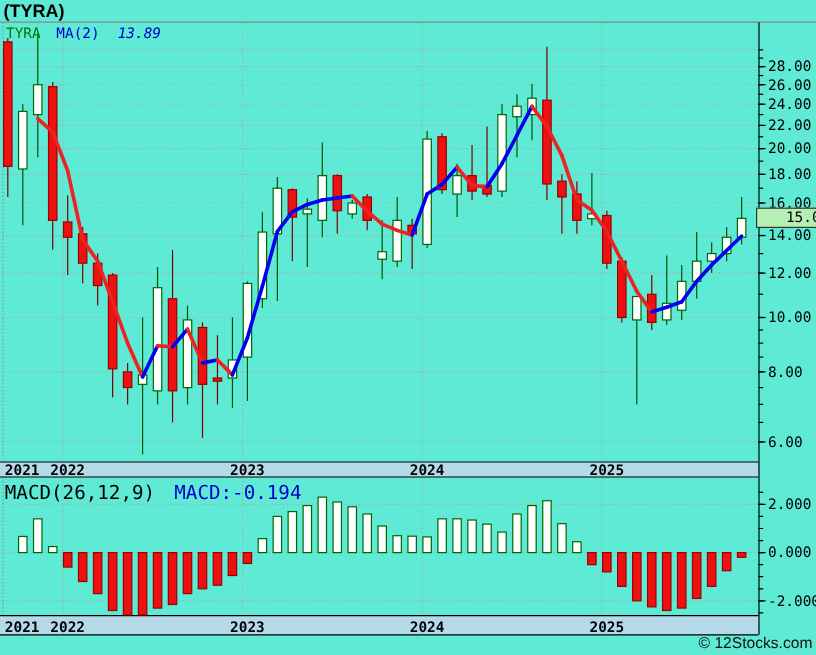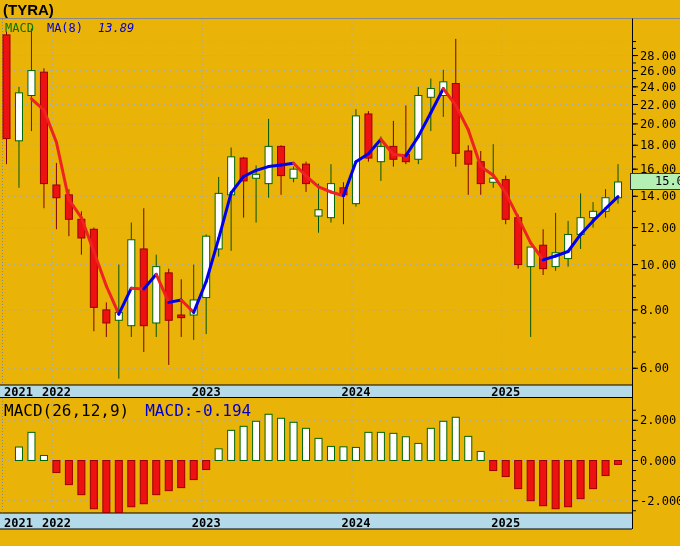--- a/index.html
+++ b/index.html
@@ -1,16 +1,16 @@
 <!DOCTYPE html>
 <html><head>
 <meta charset="utf-8">
 <style>
   html,body{margin:0;padding:0;background:#fff;}
-  .stage{position:relative;width:680px;height:546px;background:#eab308;overflow:hidden;
+  .stage{position:relative;width:680px;height:546px;background:#5eead4;overflow:hidden;
          font-family:"DejaVu Sans Mono","Liberation Mono",monospace;}
   .title{position:absolute;left:3px;top:1px;font-family:"Liberation Sans",sans-serif;
          font-weight:bold;font-size:15px;color:#000;}
   svg{position:absolute;left:0;top:0;}
   .legend-main{position:absolute;left:5px;top:21px;font-size:12px;white-space:pre;}
   .legend-main .sym{color:#007700;}
   .legend-main .ma{color:#0000cc;margin-left:13px;}
   .legend-main .maval{color:#0000cc;margin-left:15px;font-style:italic;}
   .legend-macd{position:absolute;left:4px;top:401px;font-size:16px;white-space:pre;}
   .legend-macd .lbl{color:#000;}
@@ -353,19 +353,20 @@
         <rect x="539.64" y="460.5" width="7" height="45.22500000000002" fill="#ee1111" stroke="#990000" stroke-width="1"></rect>
         <rect x="552.12" y="460.5" width="7" height="48.24000000000001" fill="#ee1111" stroke="#990000" stroke-width="1"></rect>
         <rect x="564.6" y="460.5" width="7" height="46.23000000000002" fill="#ee1111" stroke="#990000" stroke-width="1"></rect>
         <rect x="577.08" y="460.5" width="7" height="38.19" fill="#ee1111" stroke="#990000" stroke-width="1"></rect>
         <rect x="589.5600000000001" y="460.5" width="7" height="28.139999999999986" fill="#ee1111" stroke="#990000" stroke-width="1"></rect>
         <rect x="602.04" y="460.5" width="7" height="15.074999999999989" fill="#ee1111" stroke="#990000" stroke-width="1"></rect>
         <rect x="614.52" y="460.5" width="7" height="3.899400000000014" fill="#ee1111" stroke="#990000" stroke-width="1"></rect>
       </g>
     </svg>
 
-  <div class="legend-main"><span class="sym">MACD</span><span class="ma">MA(8)</span><span class="maval">13.89</span></div>
+  <div class="legend-main"><span class="sym">TYRA</span><span class="ma">MA(2)</span><span class="maval">13.89</span></div>
 
   <div class="legend-macd"><span class="lbl">MACD(26,12,9)</span><span class="val">MACD:-0.194</span></div>
 
   <div class="price-tag">15.02</div>
 
+  <div class="watermark">© 12Stocks.com</div>
 </div>
 
 </body></html>

